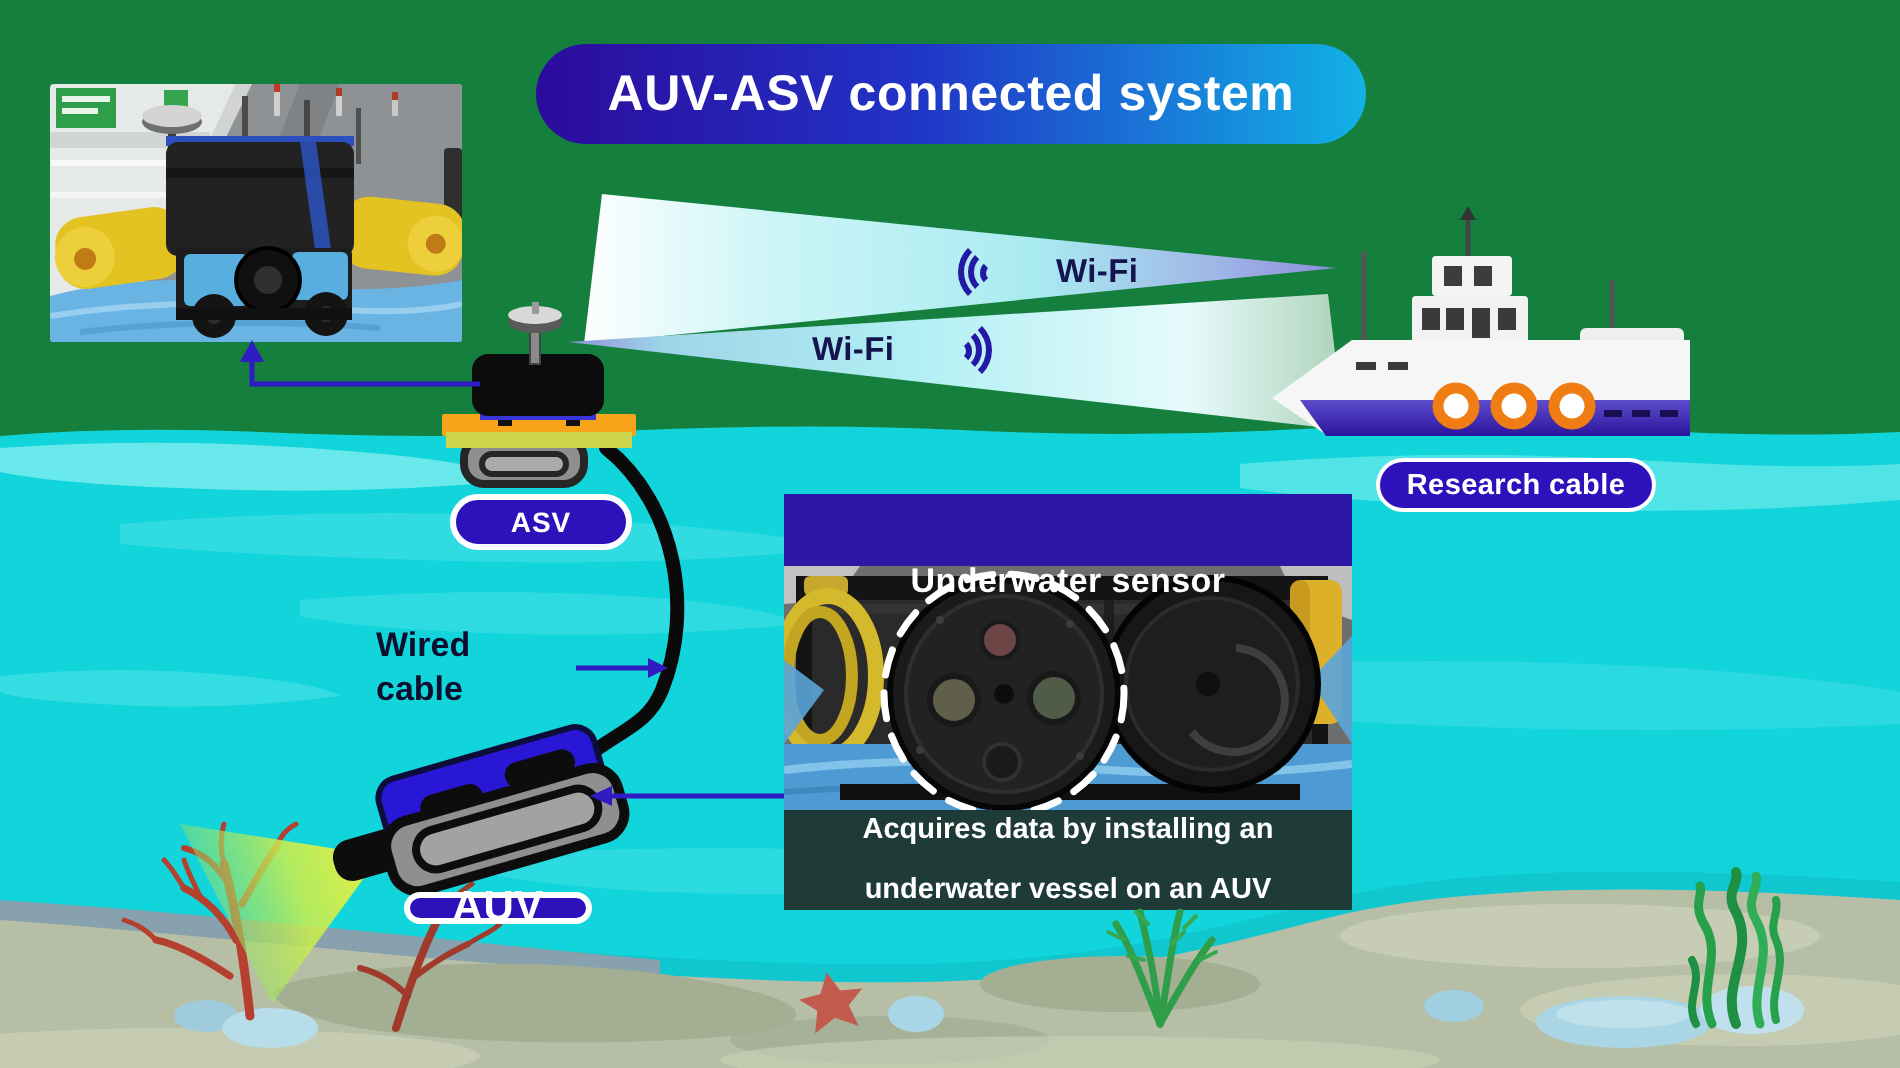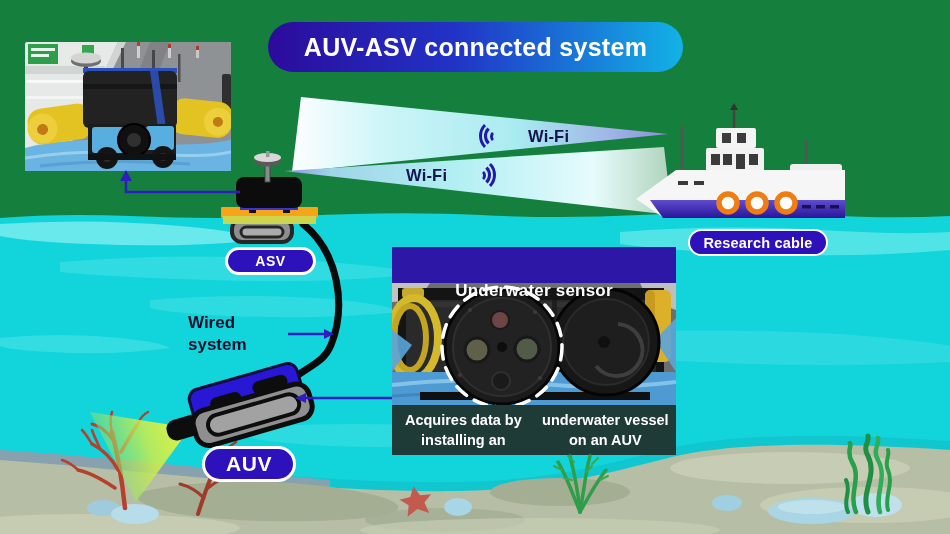--- a/index.html
+++ b/index.html
@@ -14,21 +14,21 @@
     color:#ffffff; font-weight:bold; letter-spacing:.5px;
     display:flex; align-items:center; justify-content:center;
   }
   #title-pill {
     position:absolute; left:268px; top:22px; width:415px; height:50px;
     border-radius:999px; color:#ffffff; font-size:25px; font-weight:bold;
     letter-spacing:.3px; display:flex; align-items:center; justify-content:center;
     background:linear-gradient(90deg,#2c0b9c 0%,#2133c6 45%,#12b2e6 100%);
   }
   #asv-pill   { left:225px; top:247px; width:91px;  height:28px; font-size:14px; }
-  #auv-pill   { left:202px; top:446px; width:94px;  height:36px; font-size:21px; }
+  #auv-pill   { left:202px; top:446px; width:94px;  height:16px; font-size:21px; }
   #vessel-pill{ left:688px; top:229px; width:140px; height:27px; font-size:14.5px; border-width:2.5px; letter-spacing:.2px;}
   .wifi-label {
     position:absolute; display:flex; align-items:center; gap:15px; height:34px;
     color:#14144f; font-weight:bold; font-size:16.5px; letter-spacing:.2px;
   }
   #wifi-upper { left:479px; top:119px; }
   #wifi-lower { left:406px; top:158px; }
   .arcbox { position:relative; width:34px; height:34px; }
   .arc { position:absolute; border:3px solid transparent; border-radius:50%; box-sizing:border-box; }
   .arc-l { border-left-color:#2418a6; }
@@ -40,21 +40,21 @@
     position:absolute; left:188px; top:312px; width:66px;
     font-size:17px; font-weight:bold; color:#0f0f2d; line-height:1.3;
   }
   #sensor-header-text {
     position:absolute; left:392px; top:247px; width:284px; height:36px;
     display:flex; align-items:center; justify-content:center;
     color:#ffffff; font-weight:bold; font-size:17px; letter-spacing:.2px;margin-top:26px;
   }
   #sensor-caption-text {
     position:absolute; left:392px; top:405px; width:284px; height:50px;
-    display:flex; flex-direction:row; align-items:center; justify-content:flex-end;
+    display:flex; flex-direction:column; align-items:center; justify-content:space-between;
     color:#ffffff; font-weight:bold; font-size:14.5px; line-height:1.38; text-align:center;
   }
 </style>
 </head>
 <body>
 
 <div id="app">
 
 <svg id="scene" width="950" height="534" viewBox="0 0 950 534">
   <defs>
@@ -375,21 +375,21 @@
 </div>
 
 <div class="pill" id="auv-pill">
   <span>AUV</span>
 </div>
 
 <div class="pill" id="vessel-pill">
   <span>Research cable</span>
 </div>
 
-<div id="wired-cable-label">Wired system</div>
+<div id="wired-cable-label">Wired cable</div>
 
 <div id="sensor-header-text">
   <span>Underwater sensor</span>
 </div>
 
 <div id="sensor-caption-text">
   <span>Acquires data by installing an</span>
   <span>underwater vessel on an AUV</span>
 </div>
 

